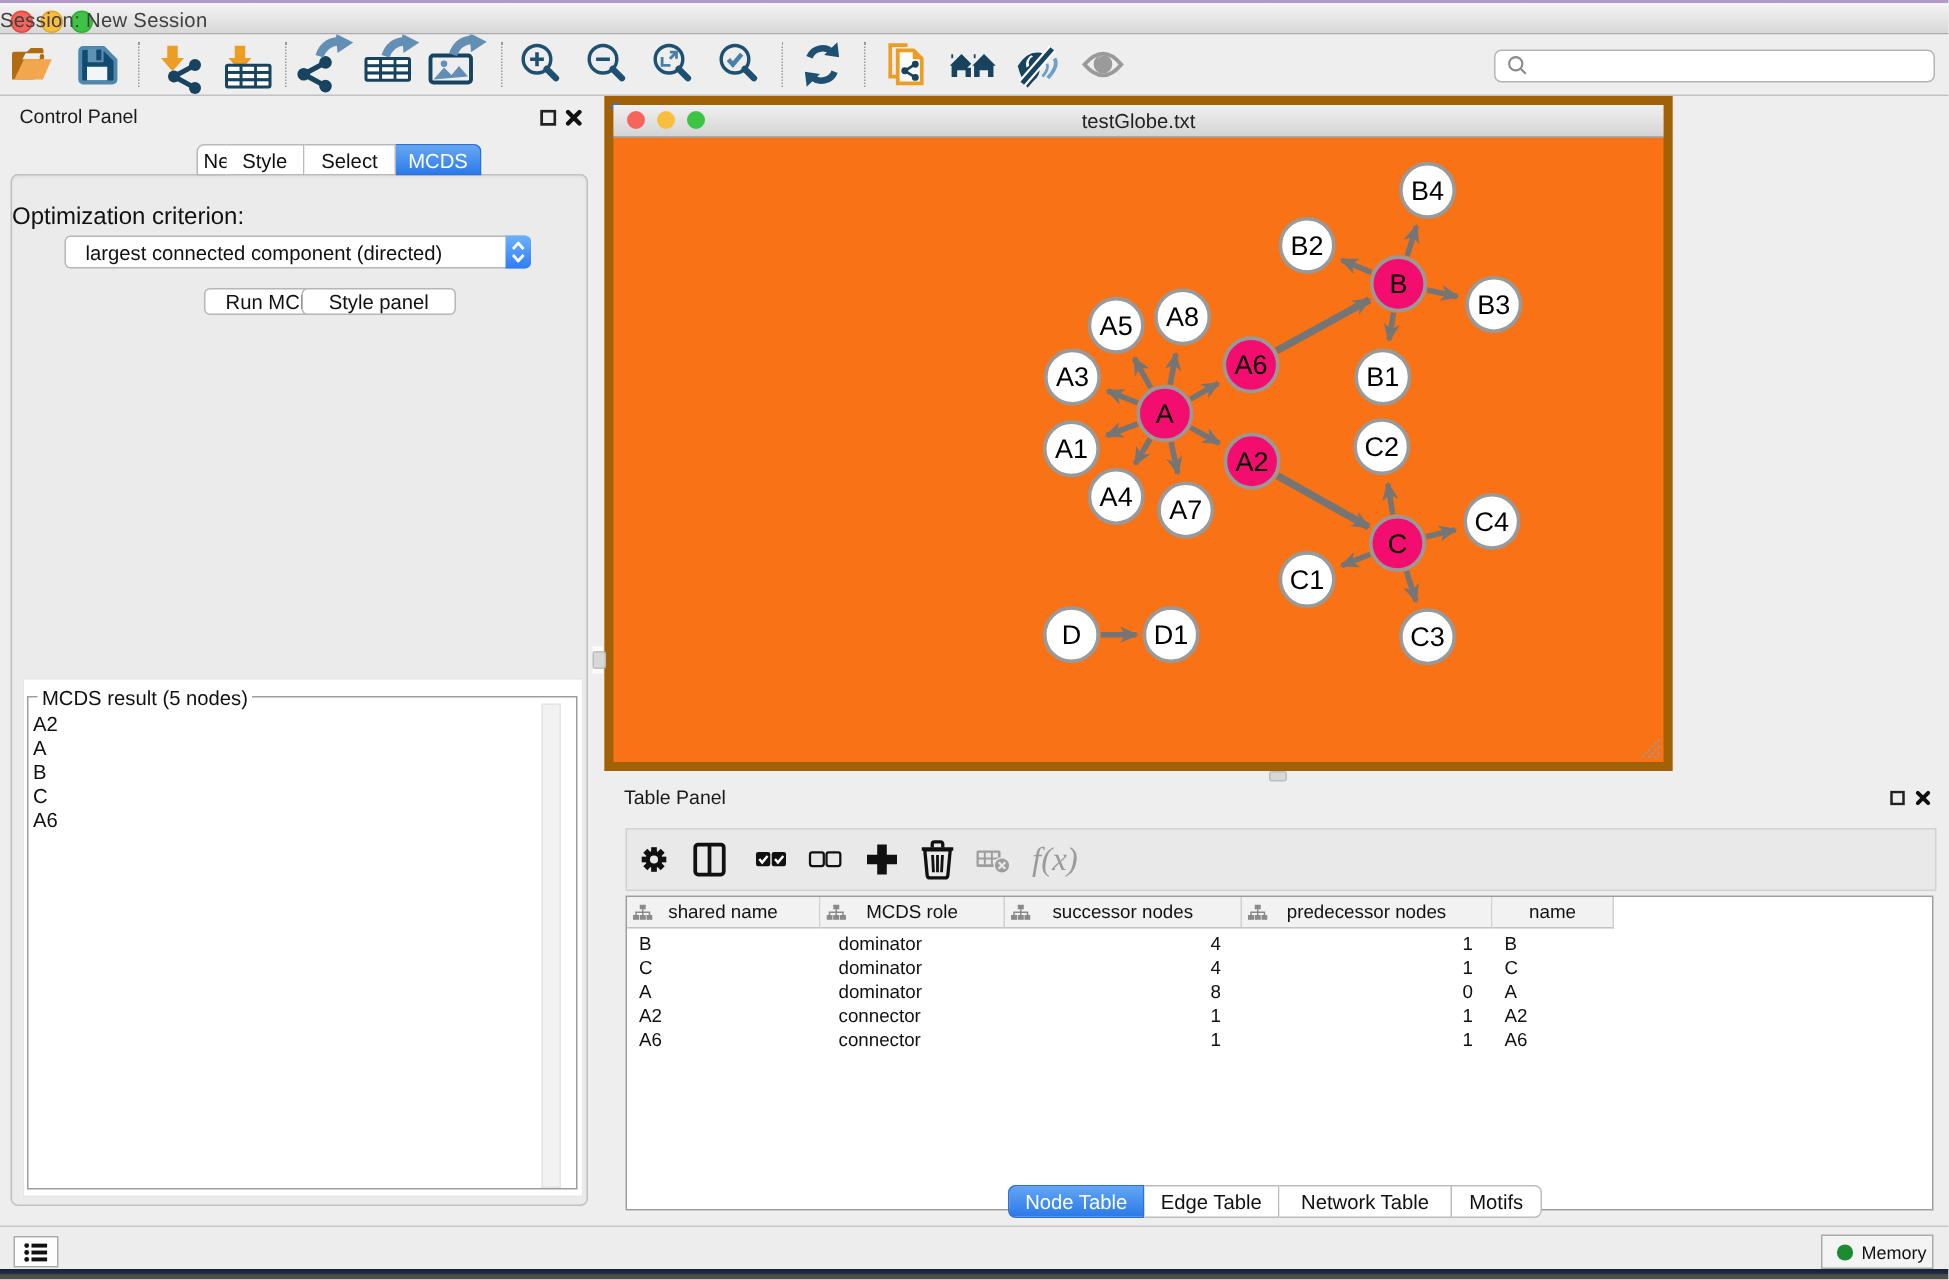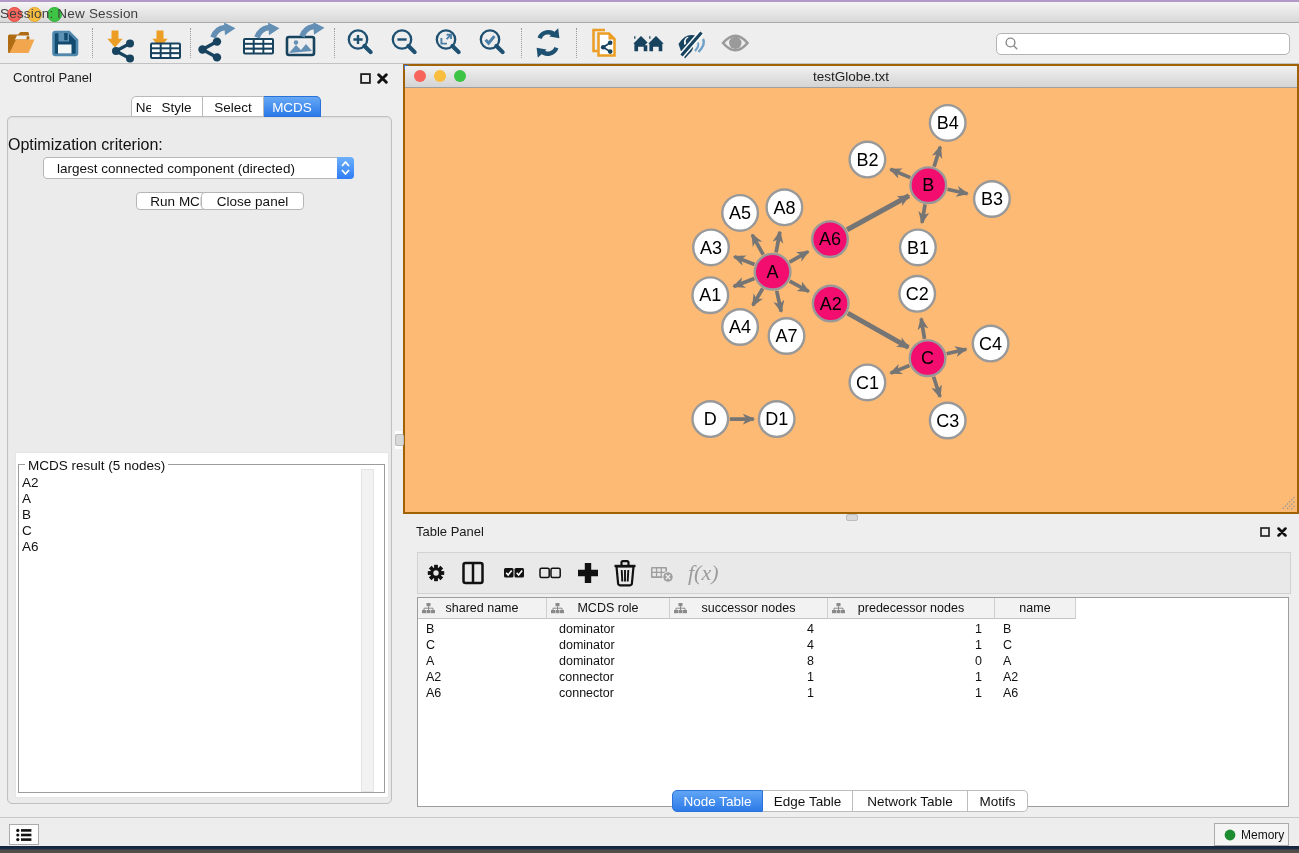--- a/index.html
+++ b/index.html
@@ -22,21 +22,21 @@
   #dropdown{left:43px;top:157px;width:311px;height:22px;background:#fff;border:1px solid #b6b6b6;border-radius:4px;box-sizing:border-box;}
   #dd-text{left:13px;top:3px;font-size:13.5px;color:#111;position:absolute;}
   #dd-btn{position:absolute;right:-1px;top:-1px;width:17px;height:22px;border-radius:0 4px 4px 0;background:linear-gradient(#6db1fb,#2f7cf6);}
   .btn{position:absolute;height:18px;background:#fff;border:1px solid #b6b6b6;border-radius:4px;font-size:13.5px;color:#111;text-align:center;line-height:17px;box-sizing:border-box;}
   #white-panel{left:15px;top:452px;width:372px;height:344px;background:#fff;border:1px solid #e6e6e6;}
   #fieldset{position:absolute;left:2px;top:11px;width:365px;height:327px;border:1px solid #9d9d9d;}
   #legend{position:absolute;left:6px;top:-7px;background:#fff;padding:0 3px;font-size:13.5px;color:#111;}
   #mcds-list{position:absolute;left:4px;top:5px;font-size:13.5px;color:#111;line-height:16px;}
   #scrolltrack{position:absolute;left:345px;top:16px;width:11px;height:321px;background:#f2f2f2;border:1px solid #e4e4e4;}
   
-  #netwin{left:403px;top:64px;width:896px;height:450px;background:#fdba74;border:2px solid #a16207;box-sizing:border-box;}
+  #netwin{left:403px;top:64px;width:712px;height:450px;background:#f97316;border:6px solid #a16207;box-sizing:border-box;}
   #net-titlebar{position:absolute;left:0;top:0;width:100%;height:21px;background:linear-gradient(#f0f0f0,#d4d4d4);border-bottom:1px solid #9f9f9f;}
   #net-title{position:absolute;left:0;top:3px;width:100%;text-align:center;font-size:13.5px;color:#222;}
   
   #tp-title{left:416px;top:524px;font-size:13px;color:#1a1a1a;}
   #tp-toolbar{left:417px;top:552px;width:872px;height:40px;background:#e9e9e9;border:1px solid #d2d2d2;}
   #tbl{left:417px;top:597px;width:872px;height:210px;background:#fff;border:1px solid #9d9d9d;box-sizing:border-box;}
   .th{position:absolute;top:0;height:21px;background:#f2f2f2;border-right:1px solid #d0d0d0;border-bottom:1px solid #c4c4c4;box-sizing:border-box;font-size:12.5px;color:#111;text-align:center;line-height:21px;}
   .td{position:absolute;font-size:12.5px;color:#111;height:16px;line-height:16px;}
   
   .btab{position:absolute;top:790px;height:22px;line-height:22px;font-size:13.5px;text-align:center;background:#fff;border:1px solid #bcbcbc;color:#111;box-sizing:border-box;}
@@ -193,21 +193,21 @@
 <div class="abs" id="dropdown">
   <div id="dd-text">largest connected component (directed)</div>
   <div id="dd-btn">
     <svg width="17" height="22" viewBox="0 0 17 22">
         <path d="M5 9 L8.5 5 L12 9" fill="none" stroke="#fff" stroke-width="1.8" stroke-linejoin="round"></path>
         <path d="M5 13 L8.5 17 L12 13" fill="none" stroke="#fff" stroke-width="1.8" stroke-linejoin="round"></path>
       </svg>
   </div>
 </div>
 <div class="btn" style="left:92px;top:192px;width:97px;margin-left:44px;">Run MCDS</div>
-<div class="btn" style="left:201px;top:192px;width:103px;">Close panel</div>
+<div class="btn" style="left:201px;top:192px;width:103px;">Style panel</div>
 <div class="abs" id="white-panel">
   <div id="fieldset">
       <div id="legend">MCDS result (5 nodes)</div>
     </div>
   <div class="abs" id="mcds-list" style="left:6px;top:22px;">A2<br>A<br>B<br>C<br>A6</div>
   <div id="scrolltrack"></div>
 </div>
 
 <div class="abs" id="netwin">
   <div style="position:absolute;left:-1px;top:-1px;width:0;height:0;border-top:5px solid #3b76d6;border-right:5px solid transparent;"></div>

